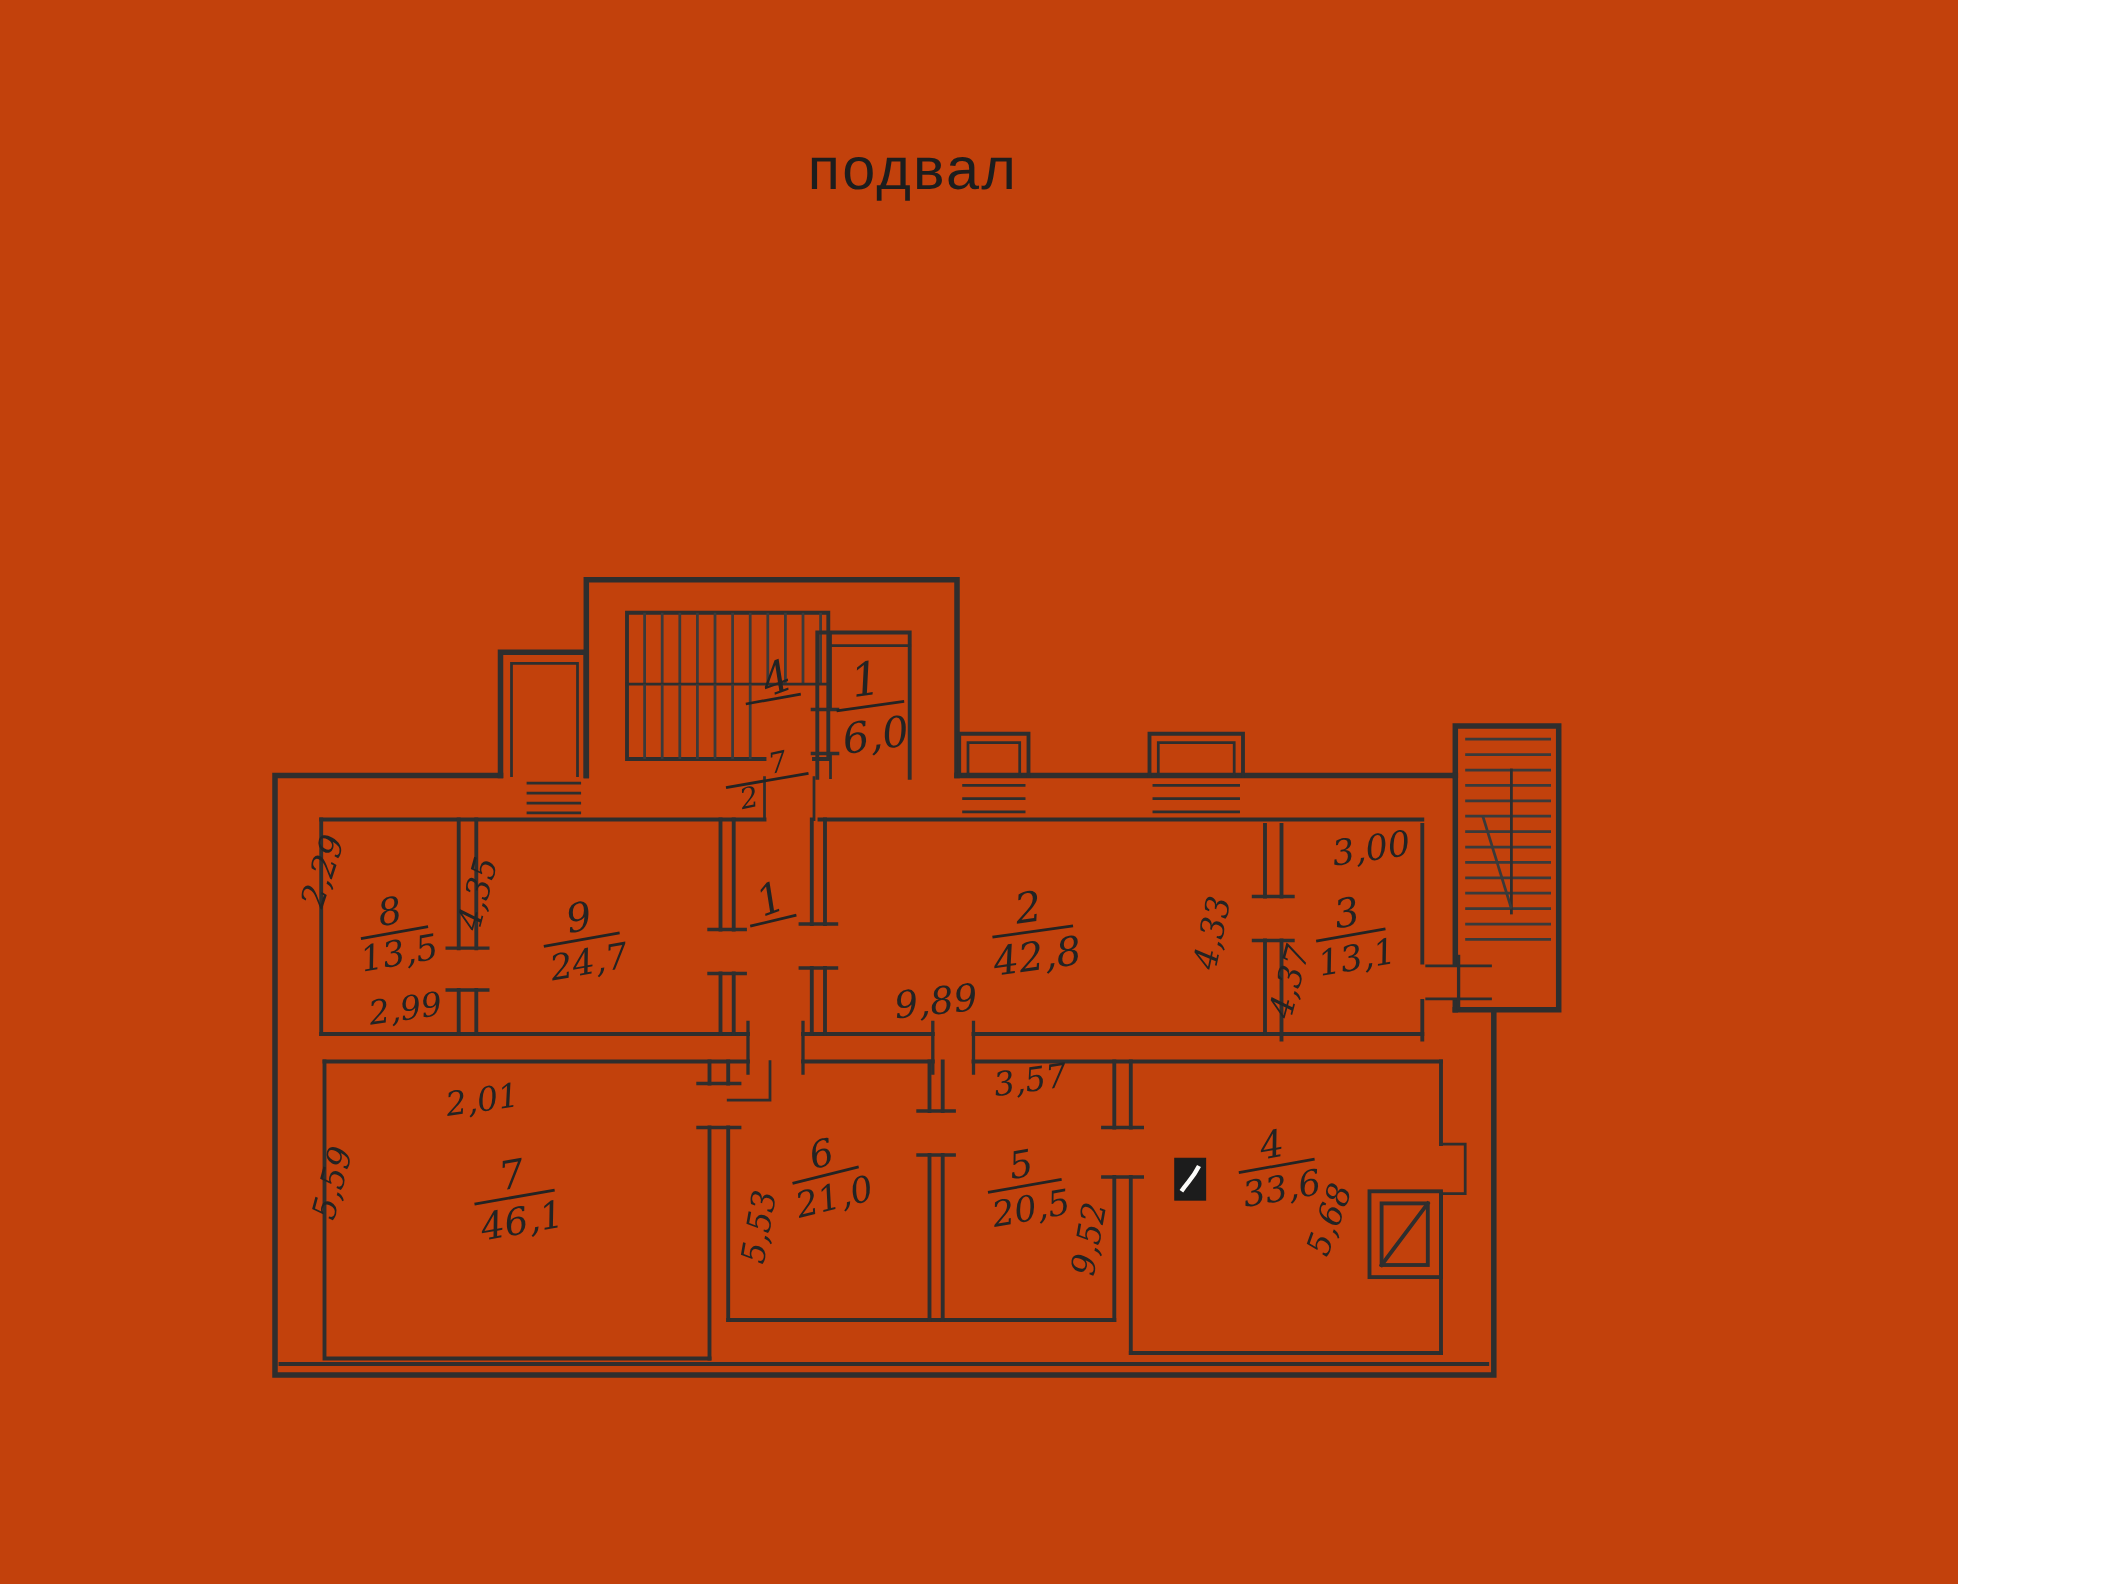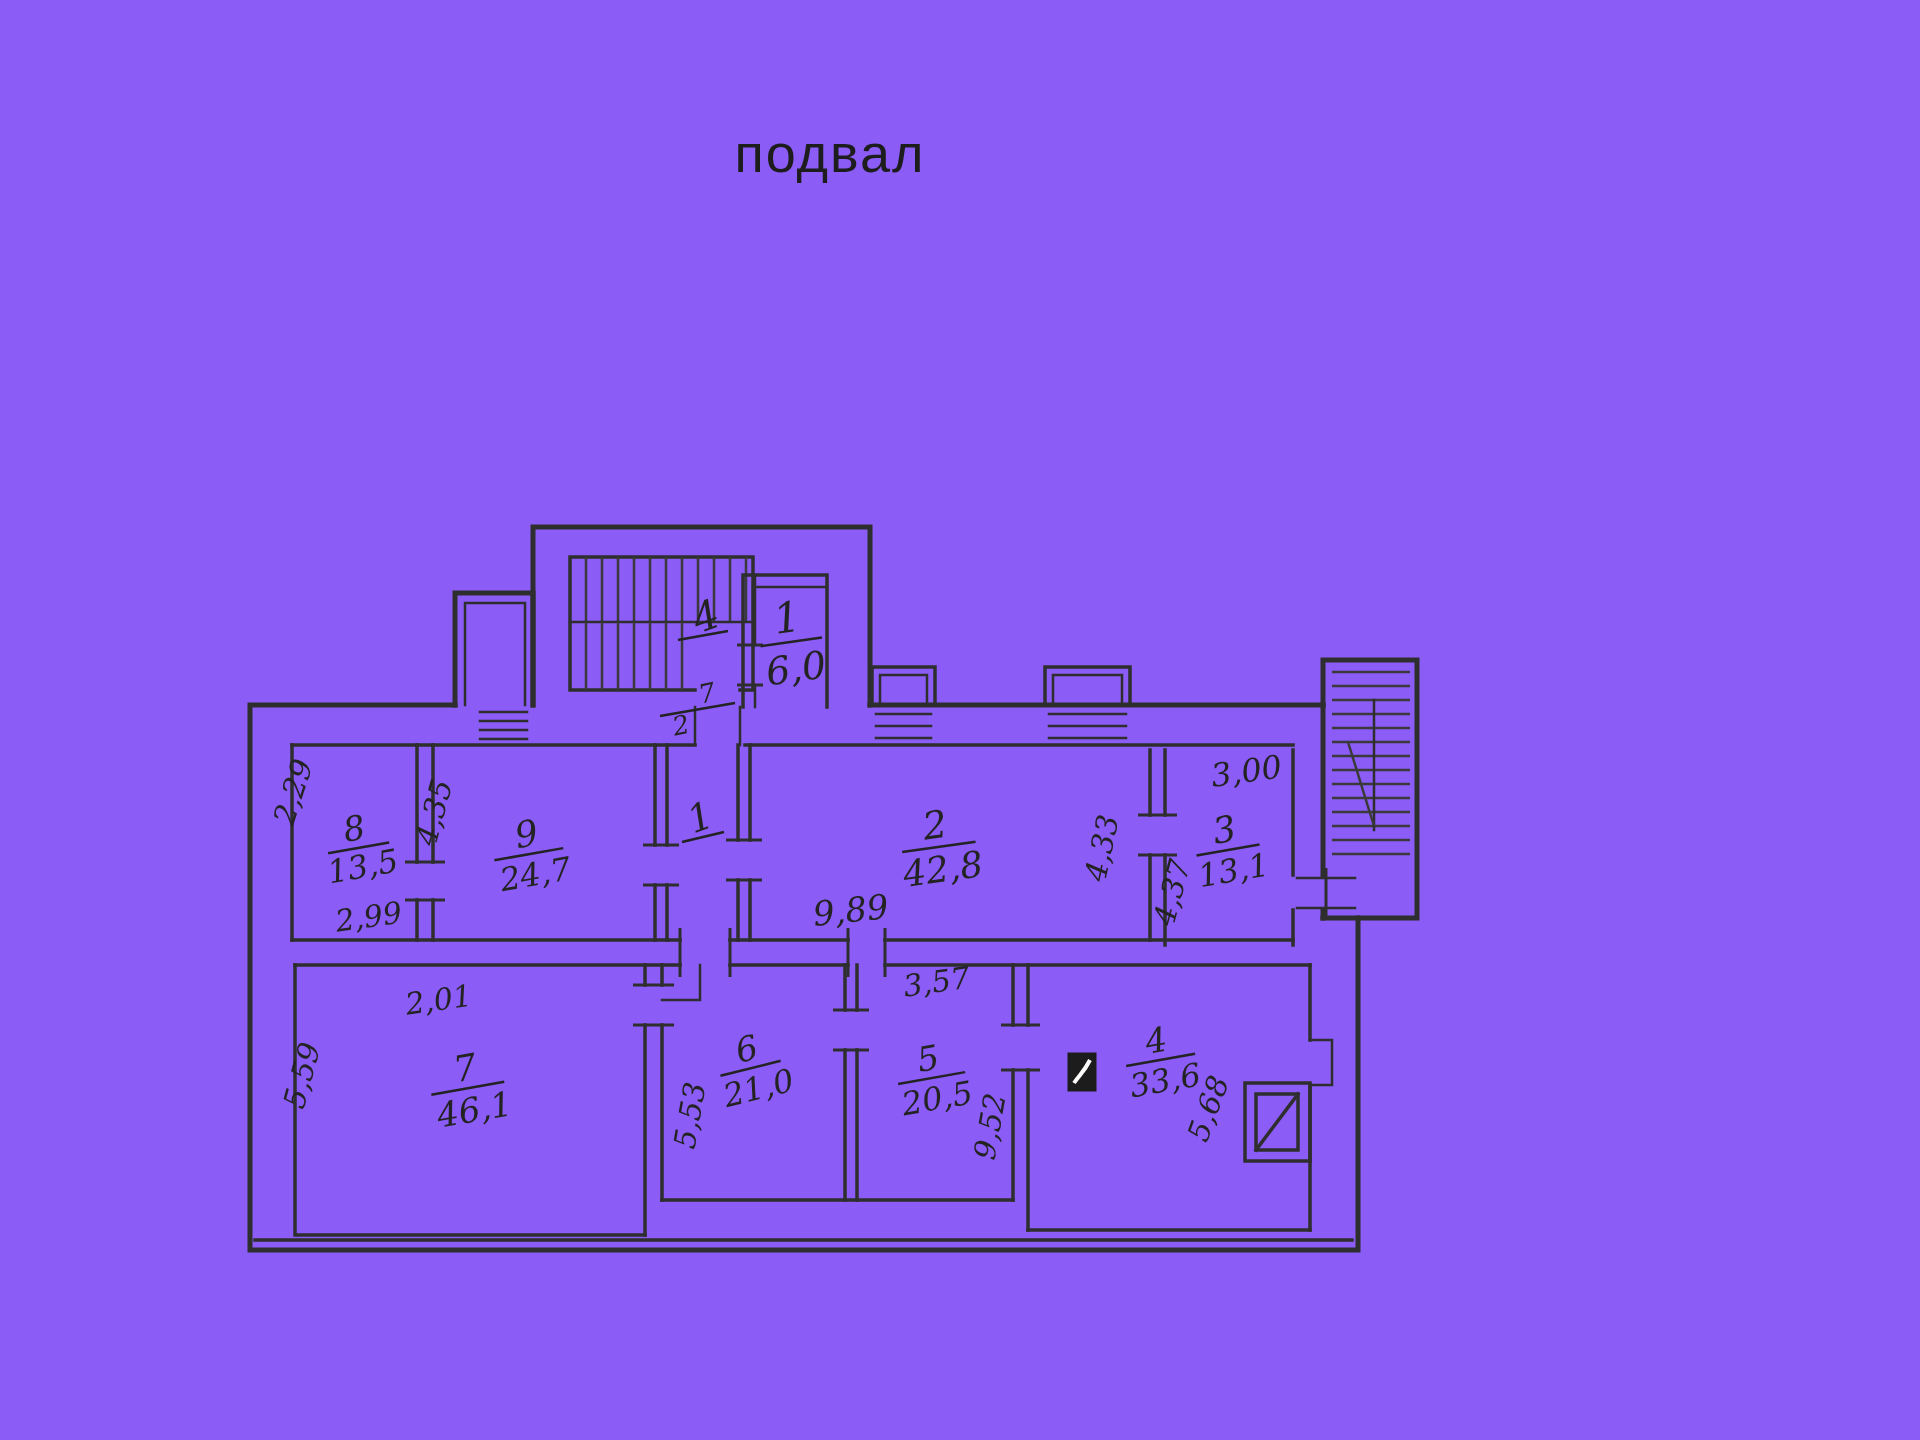--- a/index.html
+++ b/index.html
@@ -1,19 +1,19 @@
 <!DOCTYPE html>
 <html><head>
 <meta charset="utf-8">
 <style>
   html,body{margin:0;padding:0;background:#ffffff;}
   .canvas{
     position:relative;
-    width:1920px;height:1440px;
-    background:#8b5cf6;
+    width:1780px;height:1440px;
+    background:#c2410c;
     overflow:hidden;
     font-family:"DejaVu Serif", serif;
   }
   svg{display:block;}
   .wall{stroke:#2e2e2e;fill:none;stroke-linecap:square;}
   .wall-outer{stroke-width:5;}
   .wall-inner{stroke-width:3.5;}
   .wall-thin{stroke-width:2.5;}
   .tick{stroke:#2e2e2e;stroke-width:3;fill:none;}
   .tread{stroke:#3a3a3a;stroke-width:2.5;fill:none;}

